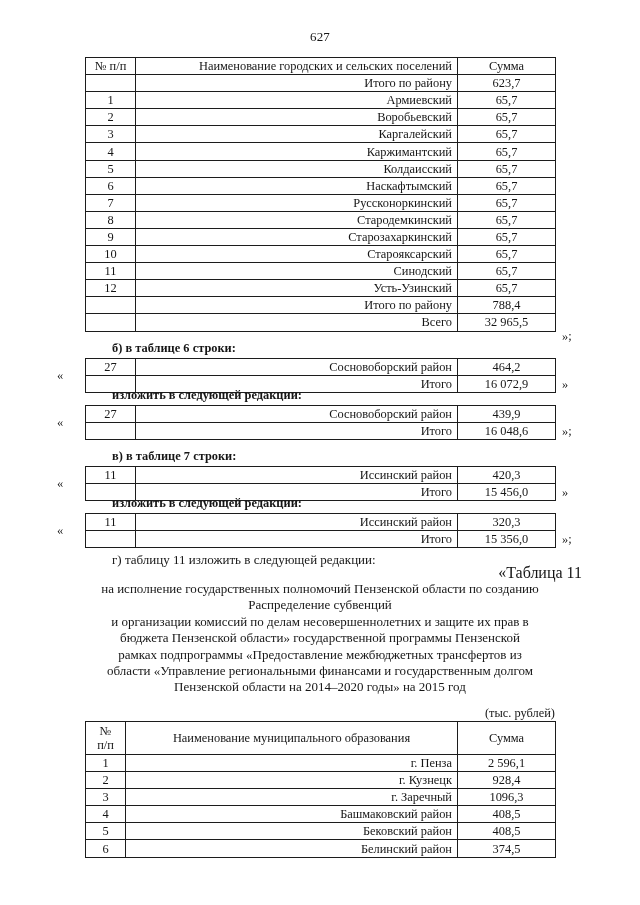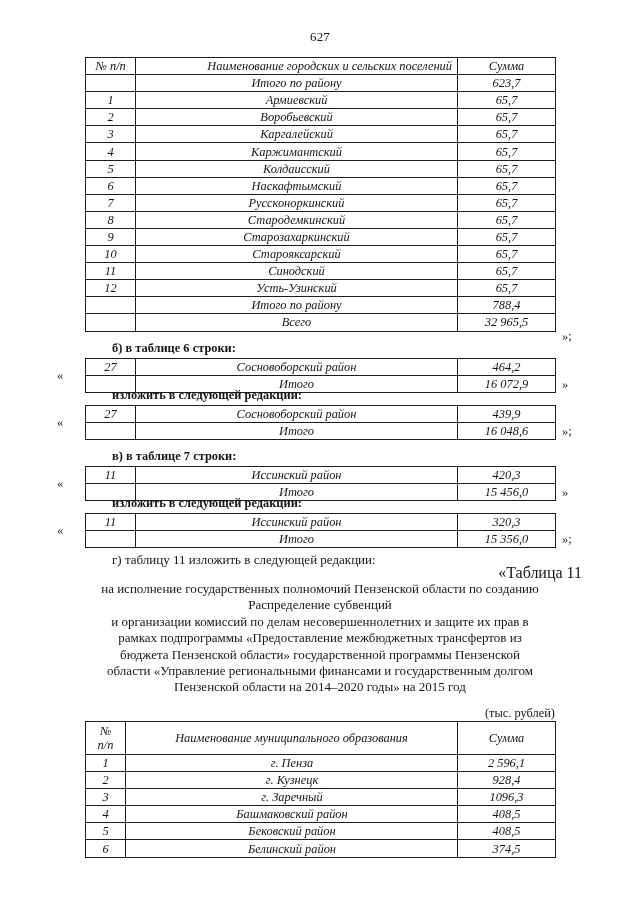--- a/index.html
+++ b/index.html
@@ -30,32 +30,31 @@
     margin-top: 29px;
     letter-spacing: 0.2px;
   }
 
   
   table.doc-table {
     border-collapse: collapse;
     table-layout: fixed;
     font-size: 12.4px;
     line-height: 14px;
-    font-style: italic;
   }
   table.doc-table td {
     border: 1px solid #1c1c1c;
     padding: 0 5px;
     height: 16px;
     vertical-align: middle;
     white-space: nowrap;
     overflow: hidden;
   }
   .c-num   { text-align: center; }
-  .c-name  { text-align: center; }
+  .c-name  { text-align: right; }
   .c-sum   { text-align: center; }
   .c-merged{ text-align: right; }
 
   
   .main-table-wrap {
     position: absolute;
     left: 85px;
     top: 57px;
   }
   table.main-table { width: 470px; }
@@ -363,22 +362,22 @@
       </div>
     </div>
 
   <div class="g-line">г) таблицу 11 изложить в следующей редакции:</div>
   <div class="tbl-label">«Таблица 11</div>
 
   <div class="doc-title" id="doc-title">
       <div>на исполнение государственных полномочий Пензенской области по созданию</div>
       <div>Распределение субвенций</div>
       <div>и организации комиссий по делам несовершеннолетних и защите их прав в</div>
+      <div>бюджета Пензенской области» государственной программы Пензенской</div>
       <div>рамках подпрограммы «Предоставление межбюджетных трансфертов из</div>
-      <div>бюджета Пензенской области» государственной программы Пензенской</div>
       <div>области «Управление региональными финансами и государственным долгом</div>
       <div>Пензенской области на 2014–2020 годы» на 2015 год</div>
     </div>
 
   <div class="units-label">(тыс. рублей)</div>
 
   <div class="bottom-table-wrap">
     <table class="doc-table bottom-table">
       <colgroup>
         <col class="col-num">

